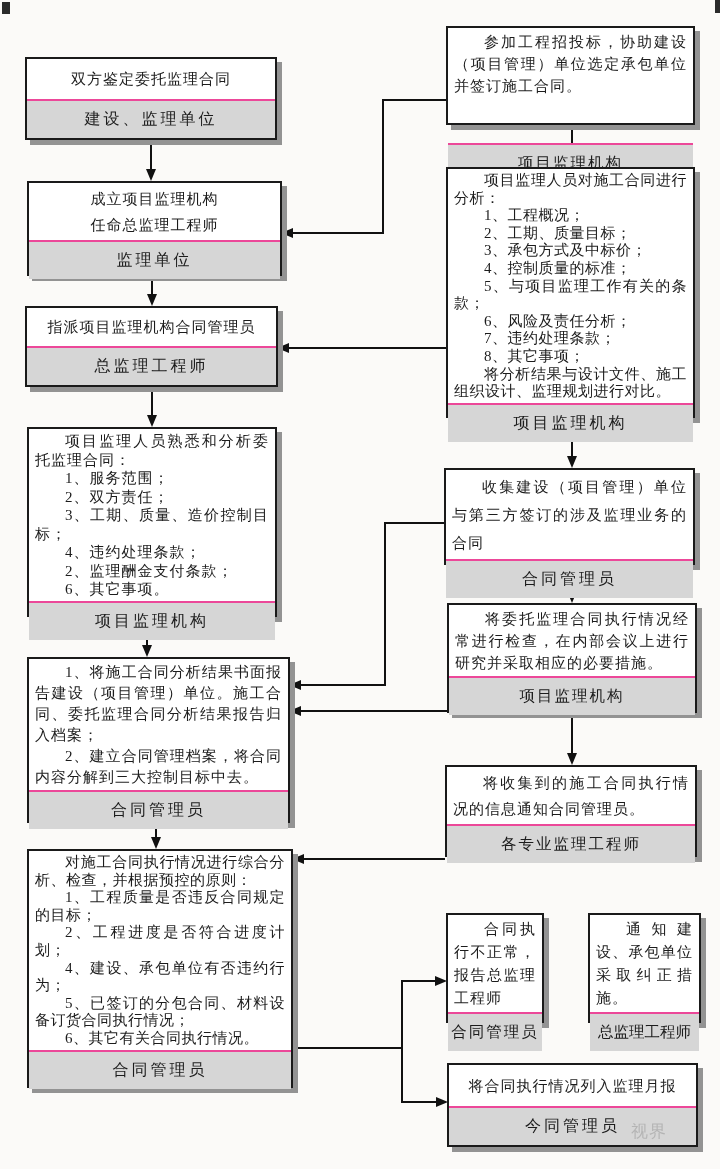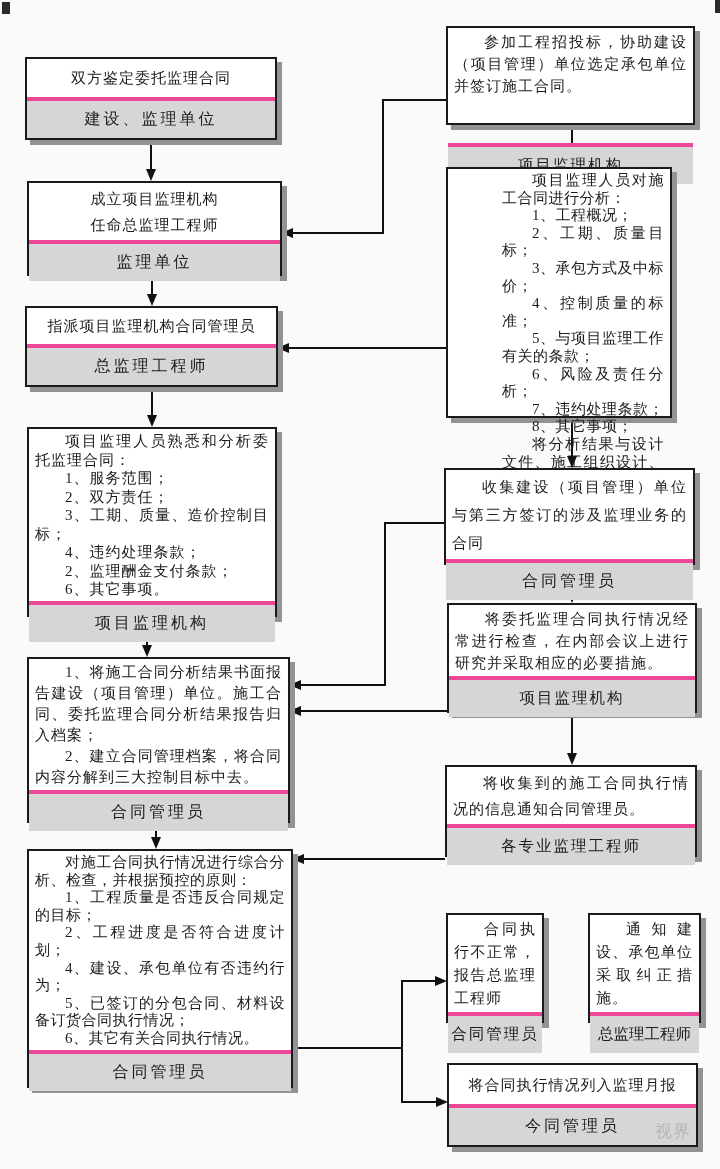--- a/index.html
+++ b/index.html
@@ -33,31 +33,31 @@
   }
   .box-body p{margin:0;text-indent:2em;text-align:justify;text-justify:inter-character;}
   .box-body.center p{text-indent:0;text-align:center;}
   .lh22 p{line-height:22px;}
   .lh26 p{line-height:26px;}
   .lh28 p{line-height:28px;}
   .lh23 p{line-height:23px;}
   .lh21 p{line-height:21px;}
   .lh175 p{line-height:17.6px;letter-spacing:0.5px;}
   .box-footer{
-    border-top:4px solid #ec4899;
+    border-top:2px solid #ec4899;
     background:#d6d6d6;
     text-align:center;
     font-size:16px;
     letter-spacing:3px;
     padding:8px 2px;
   }
   .ft-sm{padding:8px 0;font-size:15.5px;letter-spacing:2px;}
   .artifact{position:absolute;background:#2b2b2b;}
   #watermark{
-    position:absolute;left:655px;top:1120px;
+    position:absolute;left:631px;top:1120px;
     font-size:17px;color:#9a9a9a;opacity:.55;
     letter-spacing:1px;
   }
 </style>
 </head>
 <body>
 
 <div id="canvas">
 
   <svg id="flow-svg" viewBox="0 0 720 1169" xmlns="http://www.w3.org/2000/svg">
@@ -145,21 +145,21 @@
     <div class="box-footer">合同管理员</div>
   </div>
 
   <div class="fbox" style="left:446px;top:26px;width:249px;height:99px;gap:44px;">
     <div class="box-body lh22">
       <p>参加工程招投标，协助建设（项目管理）单位选定承包单位并签订施工合同。</p>
     </div>
     <div class="box-footer ft-sm">项目监理机构</div>
   </div>
 
-  <div class="fbox" style="left:446px;top:167px;width:226px;height:251px;padding-left:48px;">
+  <div class="fbox" style="left:446px;top:167px;width:249px;height:251px;">
     <div class="box-body lh175">
       <p>项目监理人员对施工合同进行分析：</p>
       <p>1、工程概况；</p>
       <p>2、工期、质量目标；</p>
       <p>3、承包方式及中标价；</p>
       <p>4、控制质量的标准；</p>
       <p>5、与项目监理工作有关的条款；</p>
       <p>6、风险及责任分析；</p>
       <p>7、违约处理条款；</p>
       <p>8、其它事项；</p>

